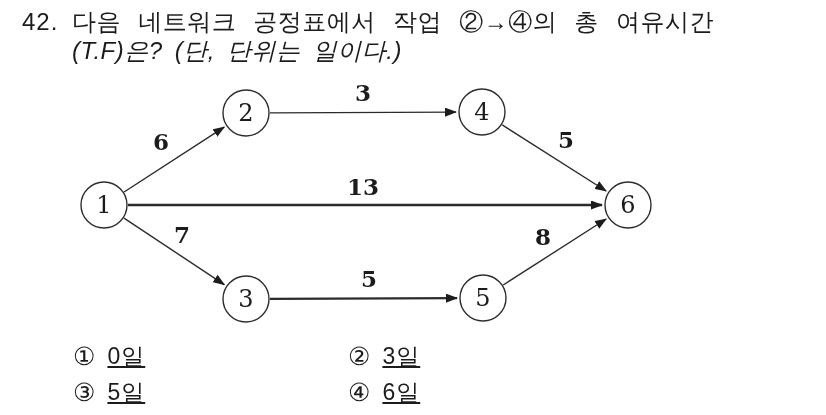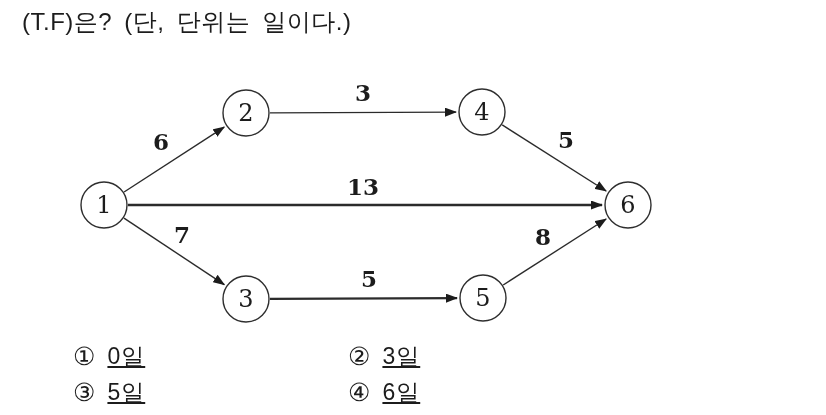--- a/index.html
+++ b/index.html
@@ -27,21 +27,21 @@
     flex: 0 0 50px;
     letter-spacing: 1px;
   }
   .qtext { flex: 1; }
   .qline {
     font-size: 24px;
     line-height: 29px;
     white-space: nowrap;
   }
   .qline1 { word-spacing: 10px; letter-spacing: 0.5px; }
-  .qline2 { word-spacing: 5px;  letter-spacing: 0.5px; }
+  .qline2 { word-spacing: 5px;  letter-spacing: 0.5px; font-style: italic; }
 
   
   svg.diagram {
     position: absolute;
     left: 0; top: 0;
     width: 826px; height: 340px;
   }
   .node-circle { fill: #ffffff; stroke: #2e2e2e; stroke-width: 1.4; }
   .node-label {
     font-family: "DejaVu Serif", serif;
@@ -74,21 +74,23 @@
   .choice .marker {
     font-size: 25px;
     margin-right: 12px;
   }
   .choice .label { letter-spacing: 1px; text-decoration: underline; }
 </style>
 </head>
 <body>
 
 <div class="question">
+  <div class="qnum">42.</div>
   <div class="qtext">
+    <div class="qline qline1">다음 네트워크 공정표에서 작업 ②→④의 총 여유시간</div>
     <div class="qline qline2">(T.F)은? (단, 단위는 일이다.)</div>
   </div>
 </div>
 
 <svg class="diagram" viewBox="0 0 826 340">
   <defs>
     <marker id="arrow" markerUnits="userSpaceOnUse" markerWidth="12" markerHeight="9" refX="11" refY="4.5" orient="auto">
       <path d="M0,0 L12,4.5 L0,9 Z" fill="#1c1c1c"></path>
     </marker>
   </defs>

